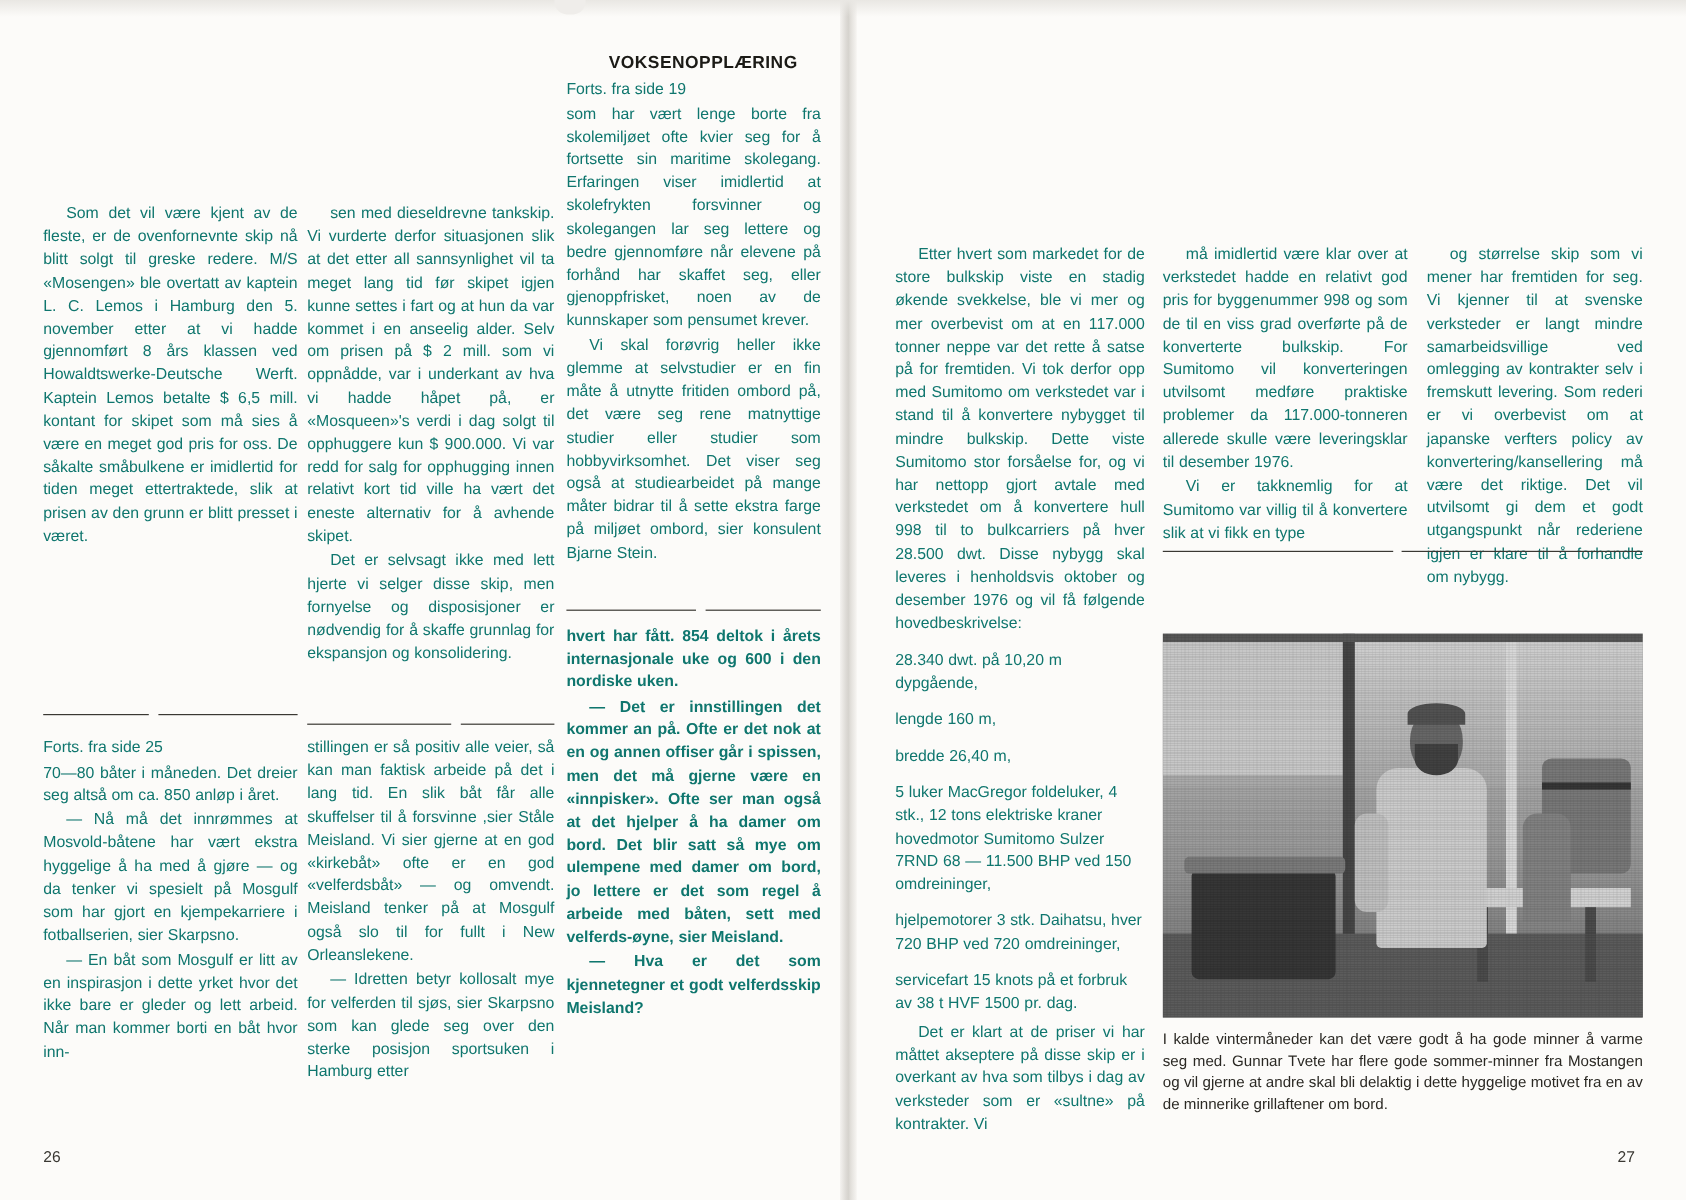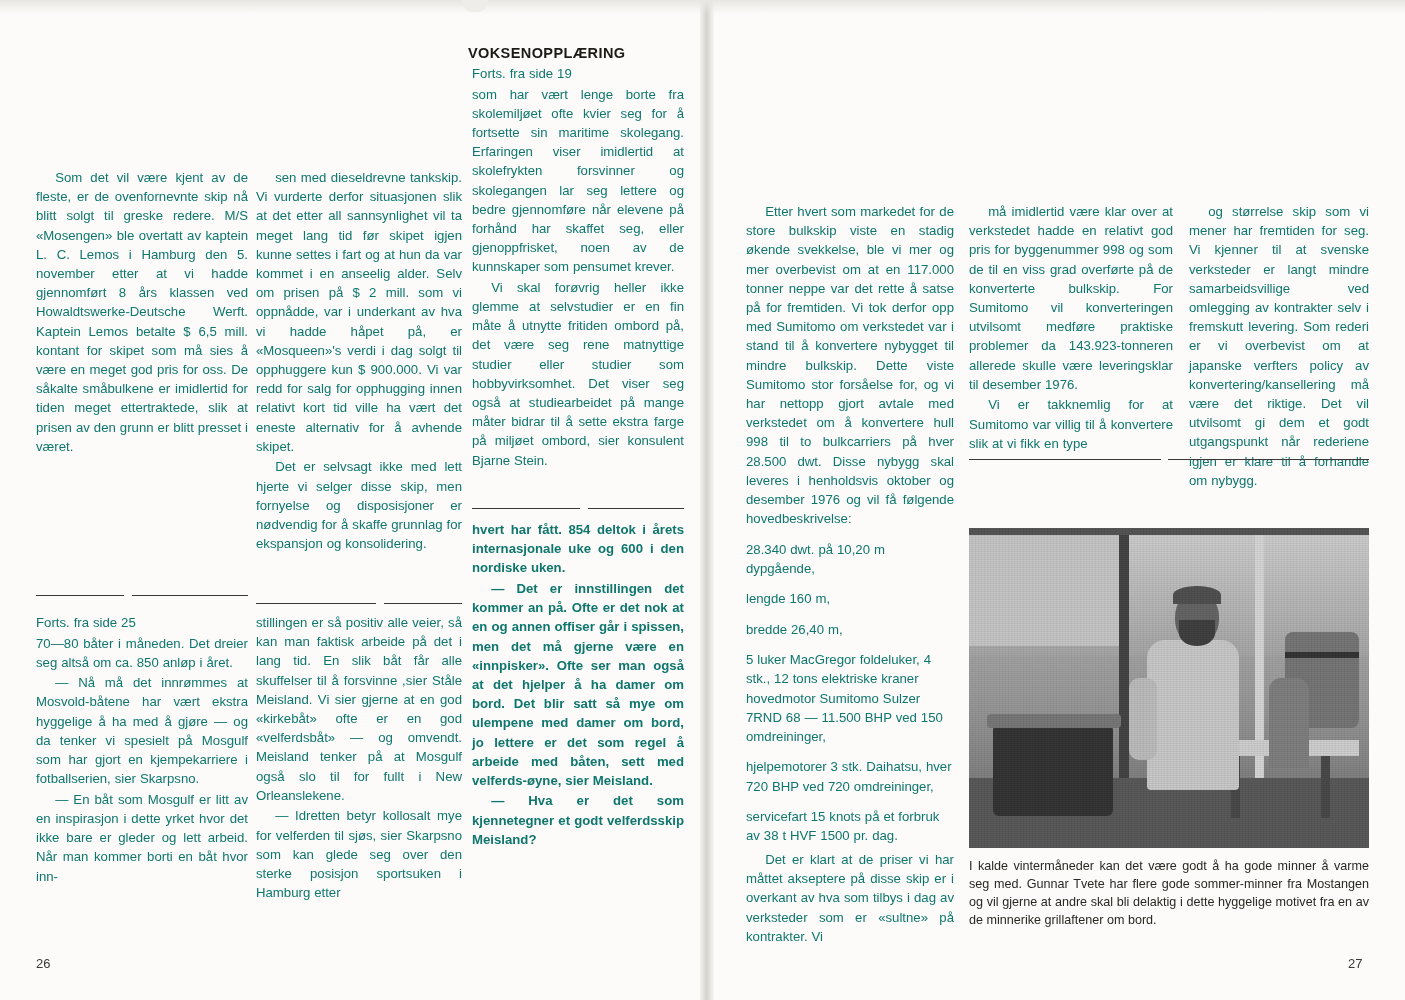--- a/index.html
+++ b/index.html
@@ -136,21 +136,21 @@
     <p class="noindent">70—80 båter i måneden. Det dreier seg altså om ca. 850 anløp i året.</p>
     <p>— Nå må det innrømmes at Mosvold-båtene har vært ekstra hyggelige å ha med å gjøre — og da tenker vi spesielt på Mosgulf som har gjort en kjempekarriere i fotballserien, sier Skarpsno.</p>
     <p>— En båt som Mosgulf er litt av en inspirasjon i dette yrket hvor det ikke bare er gleder og lett arbeid. Når man kommer borti en båt hvor inn-</p>
   </div>
 
   <div class="col" style="left:256px;top:613px;width:206px;">
     <p class="noindent">stillingen er så positiv alle veier, så kan man faktisk arbeide på det i lang tid. En slik båt får alle skuffelser til å forsvinne ,sier Ståle Meisland. Vi sier gjerne at en god «kirkebåt» ofte er en god «velferdsbåt» — og omvendt. Meisland tenker på at Mosgulf også slo til for fullt i New Orleanslekene.</p>
     <p>— Idretten betyr kollosalt mye for velferden til sjøs, sier Skarpsno som kan glede seg over den sterke posisjon sportsuken i Hamburg etter</p>
   </div>
 
-  <div class="kicker" style="position:absolute;left:468px;top:45px;width:212px;">VOKSENOPPLÆRING</div>
+  <div class="kicker" style="position:absolute;left:480px;top:45px;width:212px;text-align:center;">VOKSENOPPLÆRING</div>
   <div class="col" style="left:472px;top:64px;width:212px;">
     <p class="noindent">Forts. fra side 19</p>
     <p class="noindent">som har vært lenge borte fra skolemiljøet ofte kvier seg for å fortsette sin maritime skolegang. Erfaringen viser imidlertid at skolefrykten forsvinner og skolegangen lar seg lettere og bedre gjennomføre når elevene på forhånd har skaffet seg, eller gjenoppfrisket, noen av de kunnskaper som pensumet krever.</p>
     <p>Vi skal forøvrig heller ikke glemme at selvstudier er en fin måte å utnytte fritiden ombord på, det være seg rene matnyttige studier eller studier som hobbyvirksomhet. Det viser seg også at studiearbeidet på mange måter bidrar til å sette ekstra farge på miljøet ombord, sier konsulent Bjarne Stein.</p>
   </div>
 
   <div class="rule" style="left:472px;top:508px;width:108px;"></div>
   <div class="rule" style="left:588px;top:508px;width:96px;"></div>
 
   <div class="col" style="left:472px;top:520px;width:212px;font-weight:bold;">
@@ -169,21 +169,21 @@
     <p class="specline">28.340 dwt. på 10,20 m dypgående,</p>
     <p class="specline">lengde 160 m,</p>
     <p class="specline">bredde 26,40 m,</p>
     <p class="specline">5 luker MacGregor foldeluker, 4 stk., 12 tons elektriske kraner hovedmotor Sumitomo Sulzer 7RND 68 — 11.500 BHP ved 150 omdreininger,</p>
     <p class="specline">hjelpemotorer 3 stk. Daihatsu, hver 720 BHP ved 720 omdreininger,</p>
     <p class="specline">servicefart 15 knots på et forbruk av 38 t HVF 1500 pr. dag.</p>
     <p style="margin-top:.35em;">Det er klart at de priser vi har måttet akseptere på disse skip er i overkant av hva som tilbys i dag av verksteder som er «sultne» på kontrakter. Vi</p>
   </div>
 
   <div class="col" style="left:969px;top:202px;width:204px;">
-    <p>må imidlertid være klar over at verkstedet hadde en relativt god pris for byggenummer 998 og som de til en viss grad overførte på de konverterte bulkskip. For Sumitomo vil konverteringen utvilsomt medføre praktiske problemer da 143.923-tonneren allerede skulle være leveringsklar til desember 1976.</p>
+    <p>må imidlertid være klar over at verkstedet hadde en relativt god pris for byggenummer 998 og som de til en viss grad overførte på de konverterte bulkskip. For Sumitomo vil konverteringen utvilsomt medføre praktiske problemer da 117.000-tonneren allerede skulle være leveringsklar til desember 1976.</p>
     <p>Vi er takknemlig for at Sumitomo var villig til å konvertere slik at vi fikk en type</p>
   </div>
 
   <div class="col" style="left:1189px;top:202px;width:180px;">
     <p>og størrelse skip som vi mener har fremtiden for seg. Vi kjenner til at svenske verksteder er langt mindre samarbeidsvillige ved omlegging av kontrakter selv i fremskutt levering. Som rederi er vi overbevist om at japanske verfters policy av konvertering/kansellering må være det riktige. Det vil utvilsomt gi dem et godt utgangspunkt når rederiene igjen er klare til å forhandle om nybygg.</p>
   </div>
 
   <div class="rule" style="left:969px;top:459px;width:192px;"></div>
   <div class="rule" style="left:1168px;top:459px;width:201px;"></div>
 

